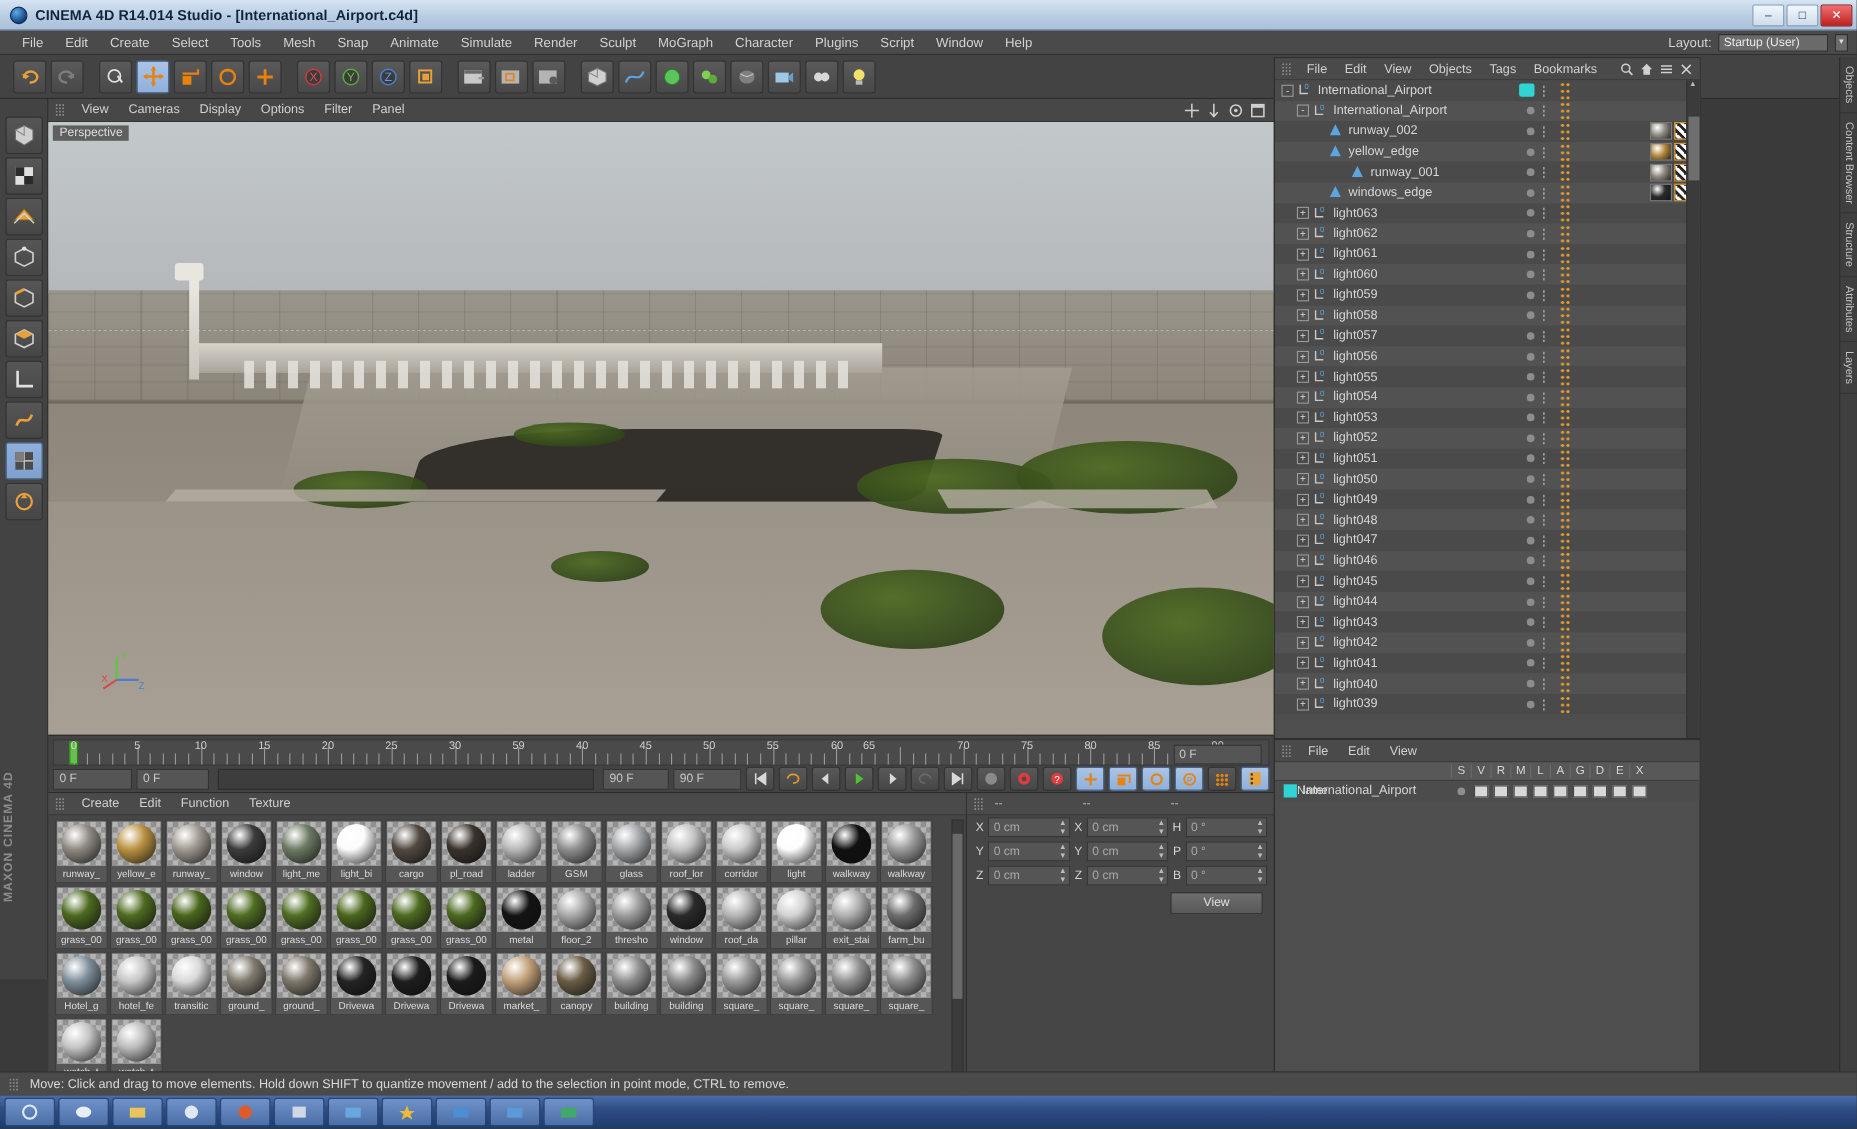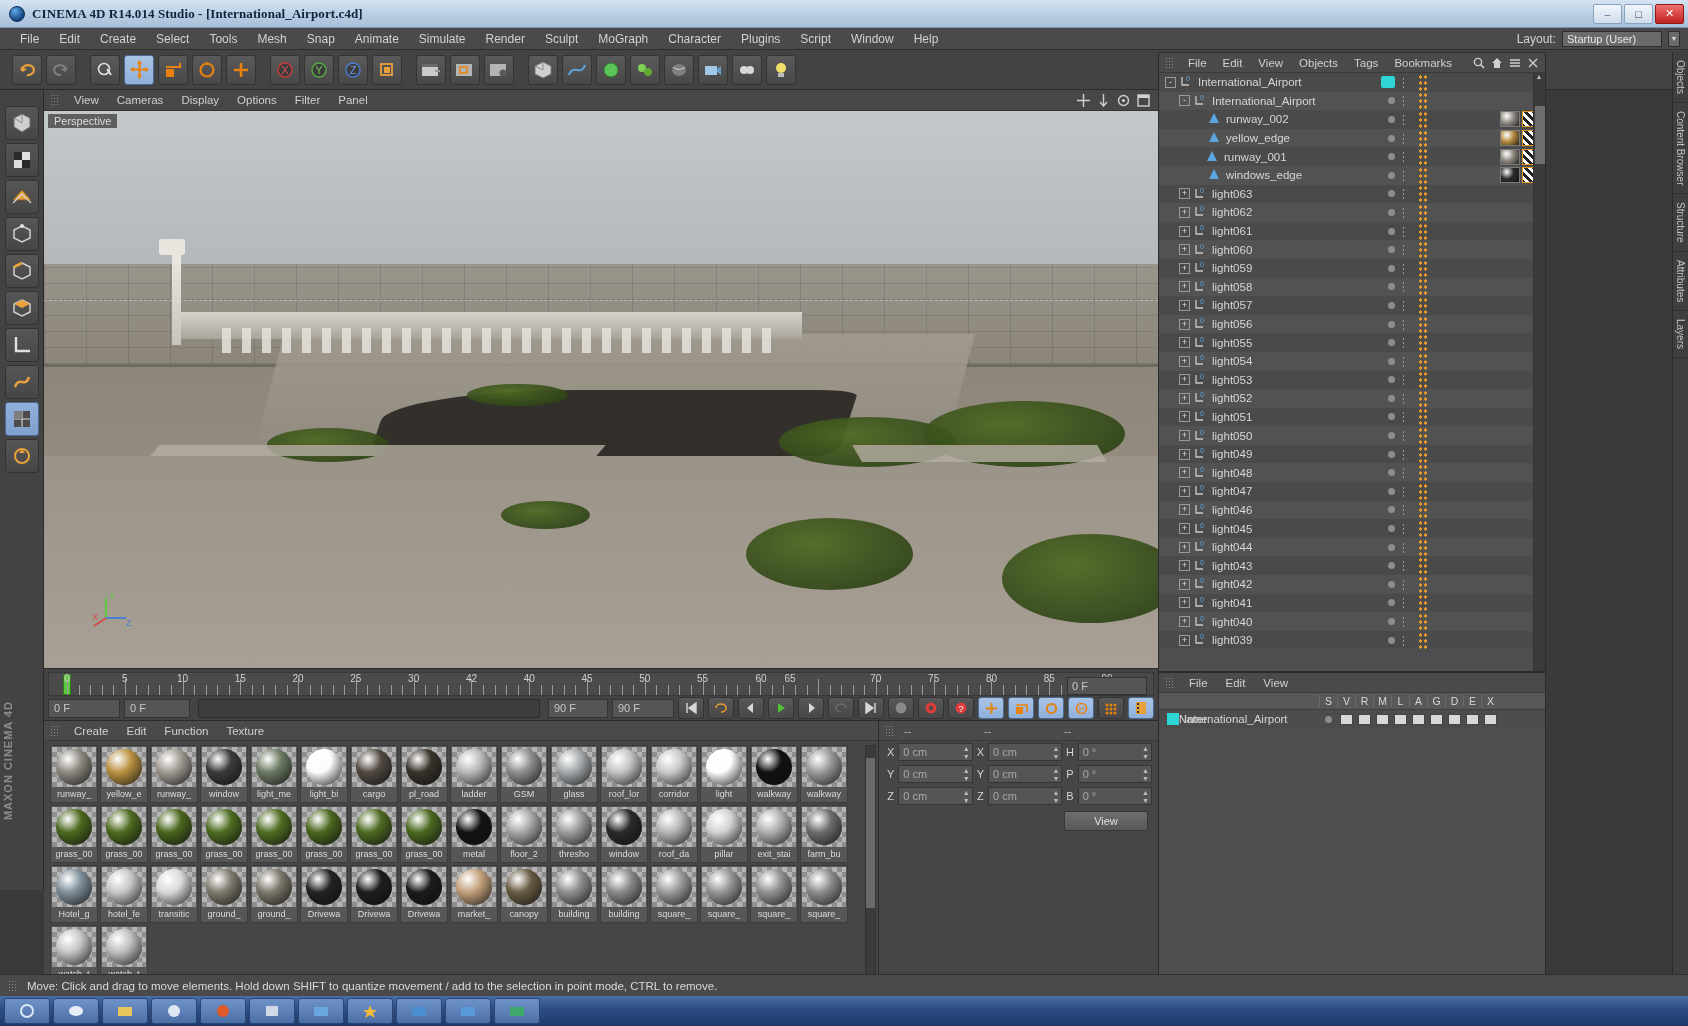--- a/index.html
+++ b/index.html
@@ -3,21 +3,21 @@
 <meta charset="utf-8">
 <style>
   * { box-sizing: border-box; margin:0; padding:0; }
   html,body { width:1688px; height:1026px; overflow:hidden;
     font-family:"Liberation Sans", sans-serif; background:#3a3a3a; }
   body { position:relative; }
 
   
   .titlebar { position:absolute; left:0; top:0; width:1688px; height:28px;
     background:linear-gradient(#d6e4f2,#b9cde2 55%,#a8c0da);
-    border-bottom:1px solid #7a93ae; display:flex; align-items:center;font-family:Liberation Serif, serif; }
+    border-bottom:1px solid #7a93ae; display:flex; align-items:center; }
   .tb-ico { width:16px; height:16px; margin:0 7px 0 9px; border-radius:50%;
     background:radial-gradient(circle at 35% 30%, #5fa8e8, #14437f 70%);
     border:1px solid #0d2c54; }
   .tb-title { font-size:13px; color:#10243c; font-weight:bold; letter-spacing:.1px;}
   .tb-btns { margin-left:auto; display:flex; gap:2px; padding-right:4px;}
   .tb-btn { width:29px; height:20px; border:1px solid #8aa3bd; border-radius:2px;
     background:linear-gradient(#f2f7fc,#cfdceb); display:flex; align-items:center;
     justify-content:center; font-size:11px; color:#1b3454; }
   .tb-btn.close { background:linear-gradient(#f07070,#c02020); color:#fff; border-color:#8d1818;}
 
@@ -589,21 +589,21 @@
         <div class="tltick" style="left: 330px;"></div>
         <div class="tltick" style="left: 341.556px;"></div>
         <div class="tltick" style="left: 353.111px;"></div>
         <div class="tltick maj" style="left: 364.667px;"></div>
         <div class="tlnum" style="left: 364.667px;">30</div>
         <div class="tltick" style="left: 376.222px;"></div>
         <div class="tltick" style="left: 387.778px;"></div>
         <div class="tltick" style="left: 399.333px;"></div>
         <div class="tltick" style="left: 410.889px;"></div>
         <div class="tltick maj" style="left: 422.444px;"></div>
-        <div class="tlnum" style="left: 422.444px;">42</div>
+        <div class="tlnum" style="left: 422.444px;">59</div>
         <div class="tltick" style="left: 434px;"></div>
         <div class="tltick" style="left: 445.556px;"></div>
         <div class="tltick" style="left: 457.111px;"></div>
         <div class="tltick" style="left: 468.667px;"></div>
         <div class="tltick maj" style="left: 480.222px;"></div>
         <div class="tlnum" style="left: 480.222px;">40</div>
         <div class="tltick" style="left: 491.778px;"></div>
         <div class="tltick" style="left: 503.333px;"></div>
         <div class="tltick" style="left: 514.889px;"></div>
         <div class="tltick" style="left: 526.444px;"></div>
@@ -1202,21 +1202,21 @@
         <div class="odots">
           <div class="odot"></div>
         </div>
         <div class="ovdots"></div>
         <div class="otagcol"></div>
         <div class="otags">
           <div class="matTag" style="background: radial-gradient(circle at 32% 28%, rgb(255, 255, 255), rgb(178, 135, 60) 45%, rgb(17, 17, 17) 110%);"></div>
           <div class="checkTag"></div>
         </div>
       </div>
-      <div class="orow" style="padding-left: 32px;">
+      <div class="orow" style="padding-left: 54px;">
         <div style="width: 14px; flex: 0 0 auto;"></div>
         <div class="oicon"><svg width="14" height="13" viewBox="0 0 14 13">
             <path d="M7 1 L12 11 L2 11 Z" fill="#5ba6e0"></path>
           </svg></div>
         <span>runway_001</span>
         <div class="odots">
           <div class="odot"></div>
         </div>
         <div class="ovdots"></div>
         <div class="otagcol"></div>

